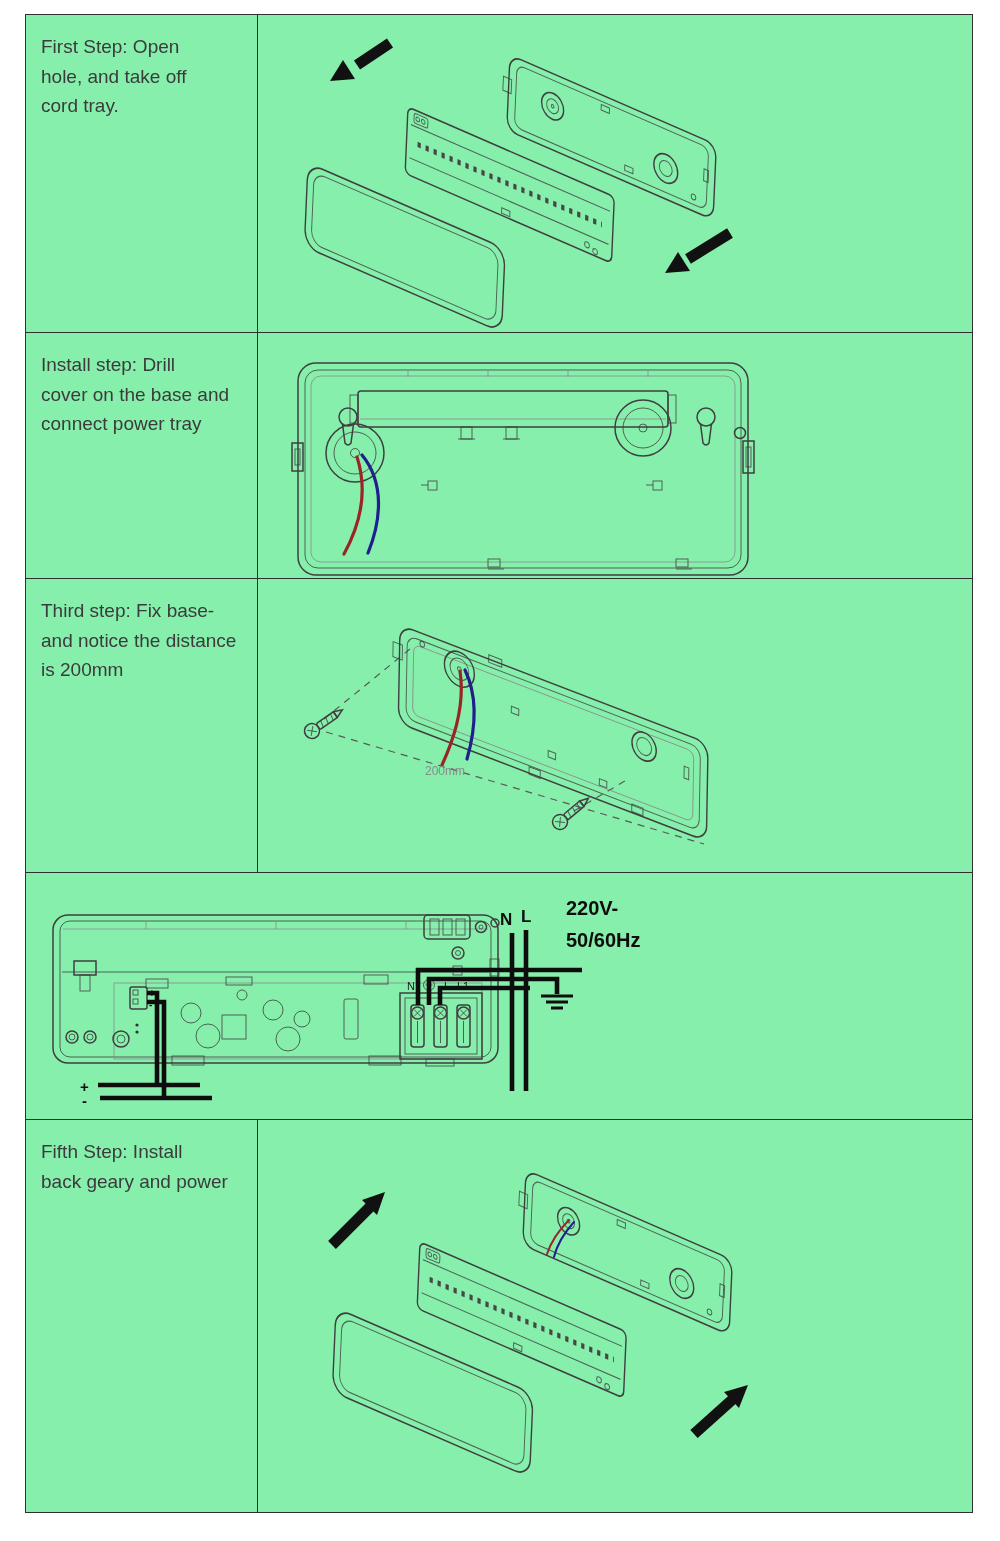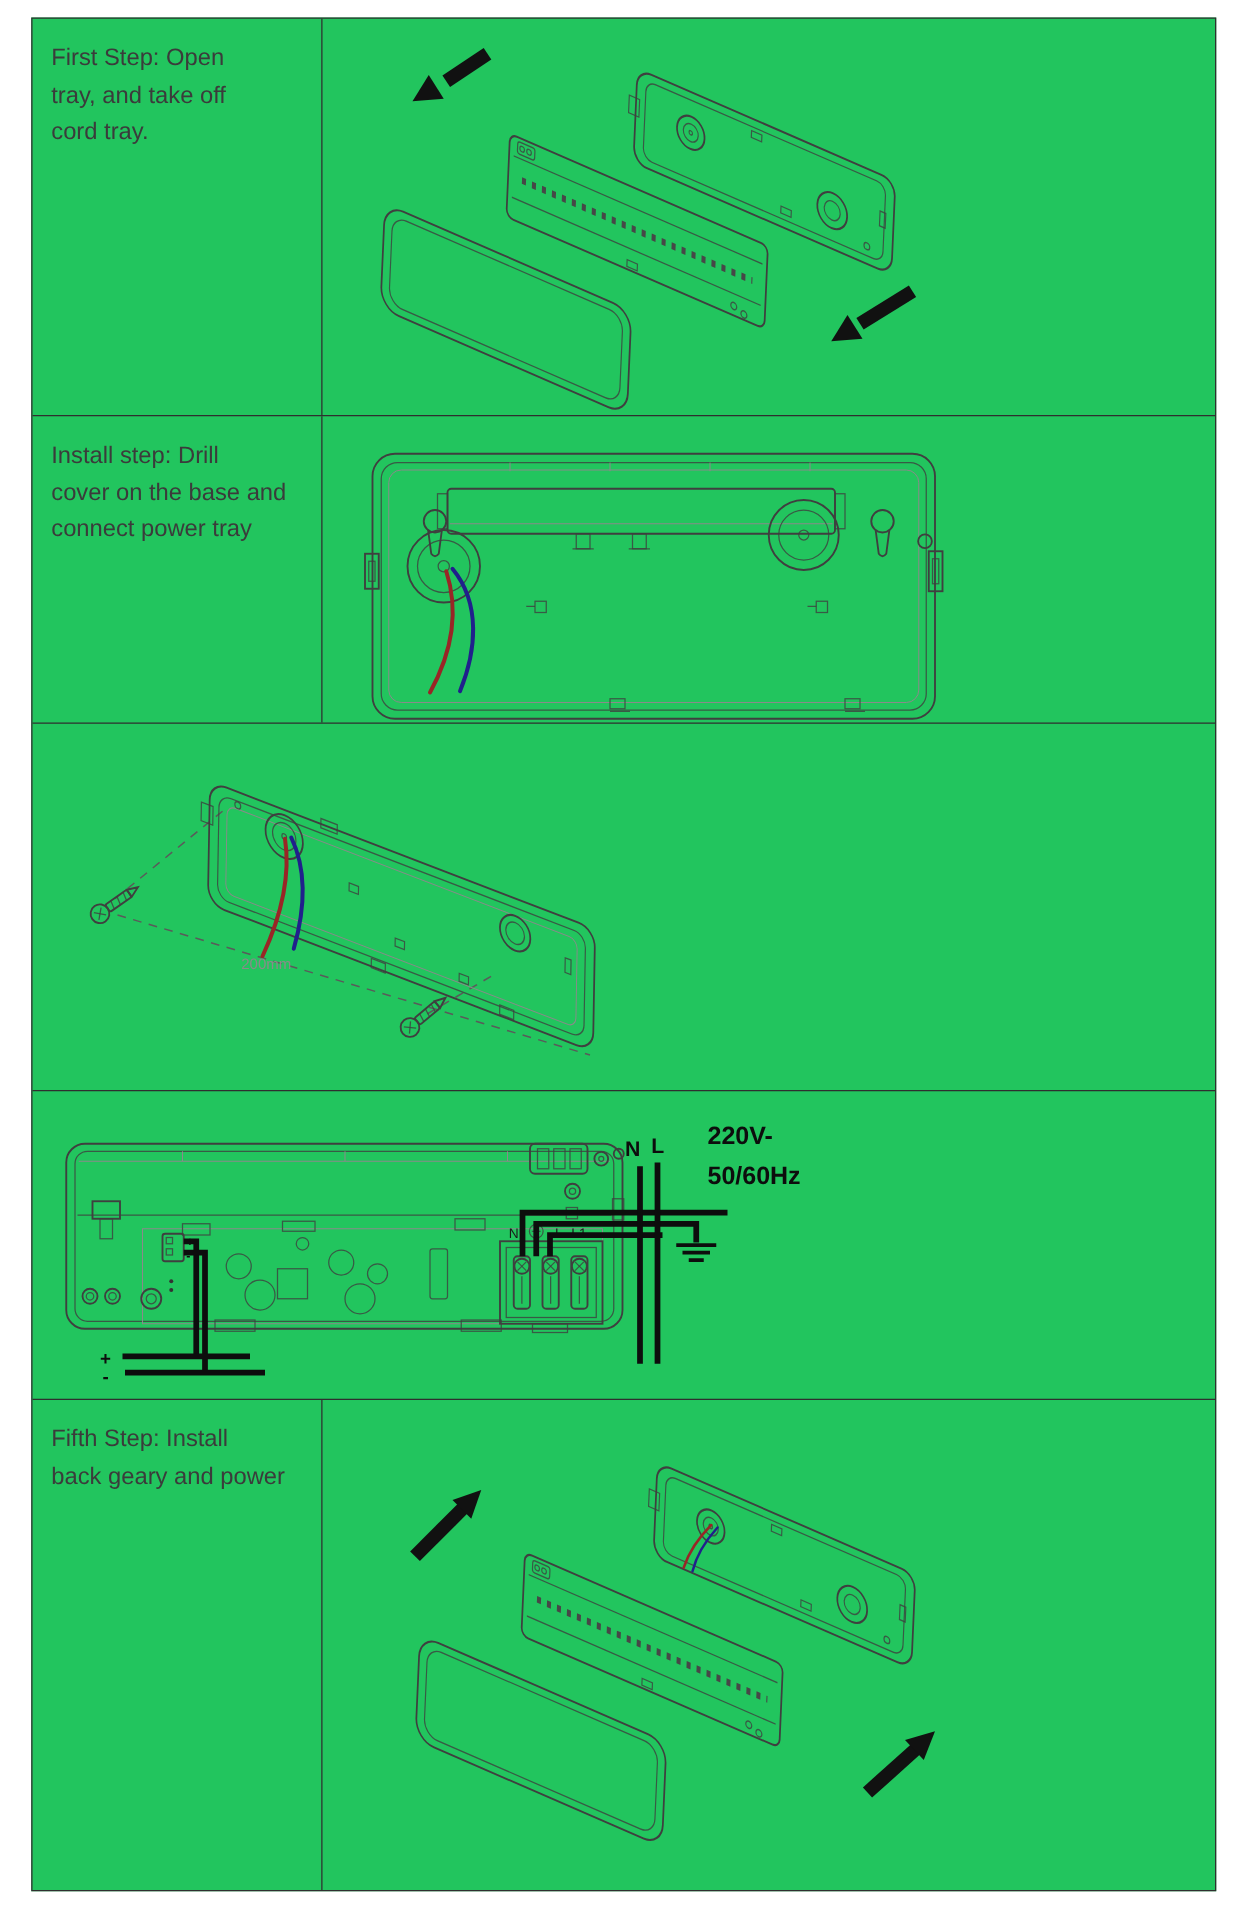--- a/index.html
+++ b/index.html
@@ -1,17 +1,17 @@
 <!DOCTYPE html>
 <html style="--border: #2f2f2f; --text: #3b3b3b; --line_art: #3f3f3f; --wire_red: #992626; --wire_blue: #20208c; --arrow: #111111; --power_line: #0d0d0d; --dim_label: #8a8a8a;"><head>
 <meta charset="utf-8">
 <style>
   html,body{margin:0;padding:0;background:#ffffff;}
   body{width:1000px;height:1541px;position:relative;font-family:"Liberation Sans",sans-serif;}
-  .manual{position:absolute;left:25px;top:14px;width:948px;border:1px solid var(--border,#2f2f2f);box-sizing:border-box;background:#22c55e;}
+  .manual{position:absolute;left:25px;top:14px;width:948px;border:1px solid var(--border,#2f2f2f);box-sizing:border-box;background:#86efac;}
   .row{display:flex;border-bottom:1px solid var(--border,#2f2f2f);box-sizing:border-box;}
   .row:last-child{border-bottom:none;justify-content:flex-end;}
   .r1{height:318px}.r2{height:246px}.r3{height:294px}.r4{height:247px}.r5{height:392px}
   .cell-text{width:232px;box-sizing:border-box;border-right:1px solid var(--border,#2f2f2f);
     padding:17px 8px 0 15px;font-size:19px;line-height:29.5px;color:var(--text,#3b3b3b);}
   .cell-fig{flex:1;position:relative;overflow:hidden;}
   .cell-fig svg{display:block}
   
   .ln{fill:none;stroke:var(--line_art,#3f3f3f);stroke-width:1.5;}
   .ln2{fill:none;stroke:var(--line_art,#3f3f3f);stroke-width:1;opacity:.8;}
@@ -81,21 +81,21 @@
       <g id="g-keyhole">
         <circle class="ln" cx="0" cy="0" r="9"></circle>
         <path class="ln" d="M -5.5,7 L -3,26 Q 0,30 3,26 L 5.5,7"></path>
       </g>
     </defs>
   </svg>
 
   <div class="row r1">
     <div class="cell-text">
       <div>First Step: Open</div>
-      <div>tray, and take off</div>
+      <div>hole, and take off</div>
       <div>cord tray.</div>
     </div>
     <div class="cell-fig">
       <svg width="714" height="318" viewBox="0 0 714 318">
         <g>
           <line class="arrow-shaft" x1="132" y1="28" x2="99" y2="50"></line>
           <polygon class="arrow-head" points="72,66 85,45 97,64"></polygon>
         </g>
         <use href="#g-base" transform="translate(252,40) rotate(23.5) skewX(21)"></use>
         <use href="#g-tray" transform="translate(150,92) rotate(23.5) skewX(21)"></use>
@@ -164,20 +164,25 @@
           <rect class="ln2" x="418" y="226" width="12" height="8"></rect>
           <line class="ln2" x1="418" y1="236" x2="434" y2="236"></line>
         </g>
         <path class="wire-red" d="M 99,124 C 110,158 103,190 86,221"></path>
         <path class="wire-blue" d="M 104,122 C 127,150 123,188 110,220"></path>
       </svg>
     </div>
   </div>
 
   <div class="row r3">
+    <div class="cell-text">
+      <div>Third step: Fix base-</div>
+      <div>and notice the distance</div>
+      <div>is 200mm</div>
+    </div>
     <div class="cell-fig">
       <svg width="714" height="294" viewBox="0 0 714 294">
         <line class="dash" x1="66" y1="140" x2="152" y2="70"></line>
         <line class="dash" x1="68" y1="153" x2="446" y2="265"></line>
         <line class="dash" x1="316" y1="232" x2="372" y2="199"></line>
         <g transform="translate(142,46) rotate(21) skewX(20)">
           <rect class="ln" x="0" y="0" width="330" height="92" rx="14"></rect>
           <rect class="ln2" x="8" y="7" width="314" height="78" rx="10"></rect>
           <rect class="ln3" x="15" y="13" width="300" height="66" rx="7"></rect>
           <circle class="ln" cx="64" cy="20" r="16"></circle>

